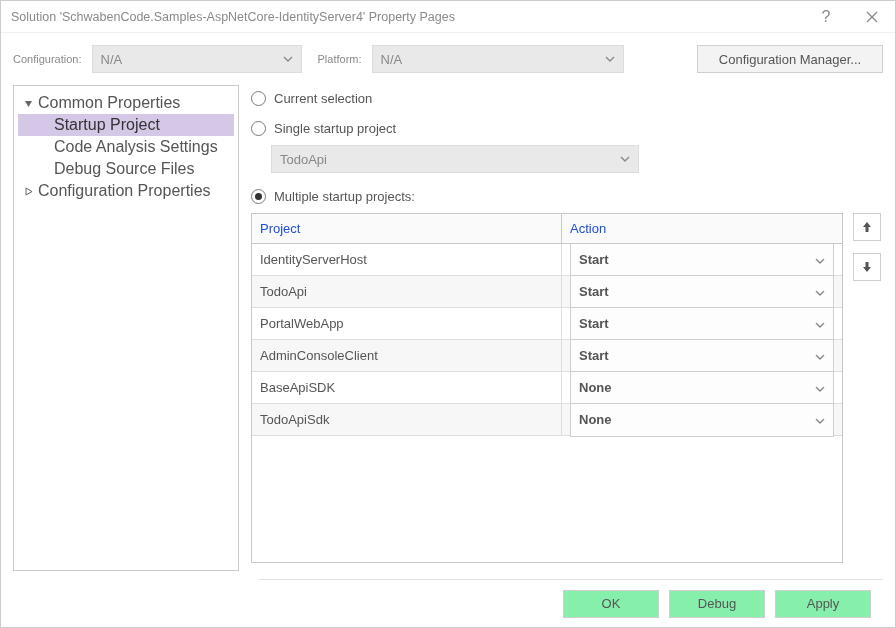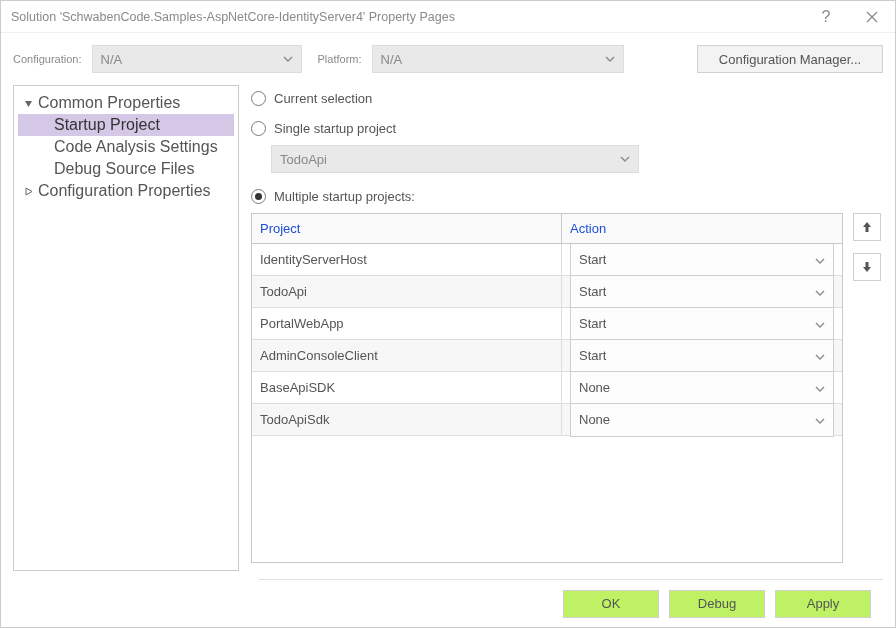--- a/index.html
+++ b/index.html
@@ -169,20 +169,21 @@
   .grid-row .cell:last-child { border-right:none; }
   .action-select {
     flex:1;
     height:24px;
     border:1px solid #cfcfcf;
     background:#fdfdfd;
     display:flex; align-items:center;
     padding:16px 8px;
     color:#555;
     position:relative;
+    font-weight:bold;
   }
   .action-select .chev { margin-left:auto; }
   .action-select .chev svg { width:10px; height:6px; }
   .sidebtns {
     width:30px;
     display:flex; flex-direction:column; gap:12px;
   }
   .iconbtn {
     width:28px; height:28px;
     border:1px solid #cfcfcf;
@@ -194,21 +195,21 @@
     border-top:1px solid #e0e0e0;
     height:48px;
     display:flex; align-items:center; justify-content:flex-end;
     padding: 0 12px;
     gap:10px;
     margin: 8px 12px 0 258px;
   }
   .footer .btn {
     width:96px; height:28px;
     border:1px solid #cfcfcf;
-    background:#bef264;
+    background:#86efac;
     color:#555;
     display:flex; align-items:center; justify-content:center;
   }
 </style>
 </head>
 <body>
 
 <div class="win">
 
   <div class="titlebar">

